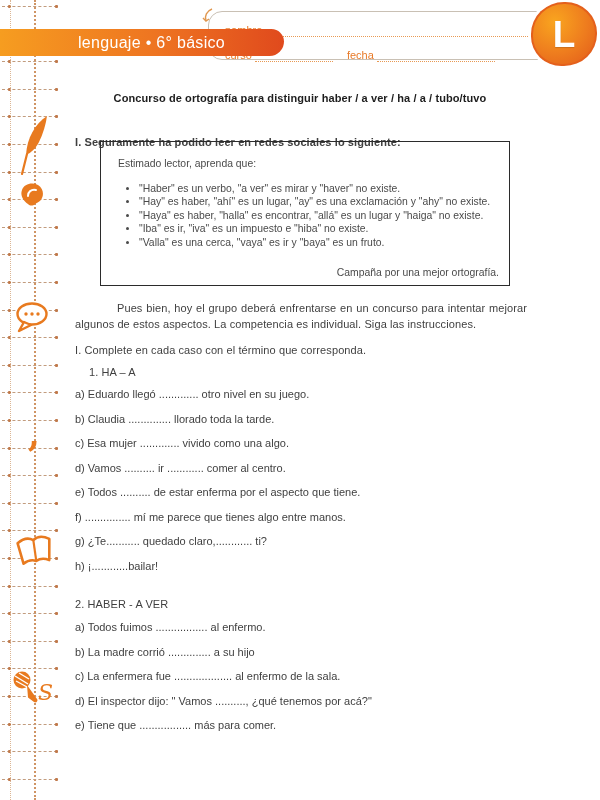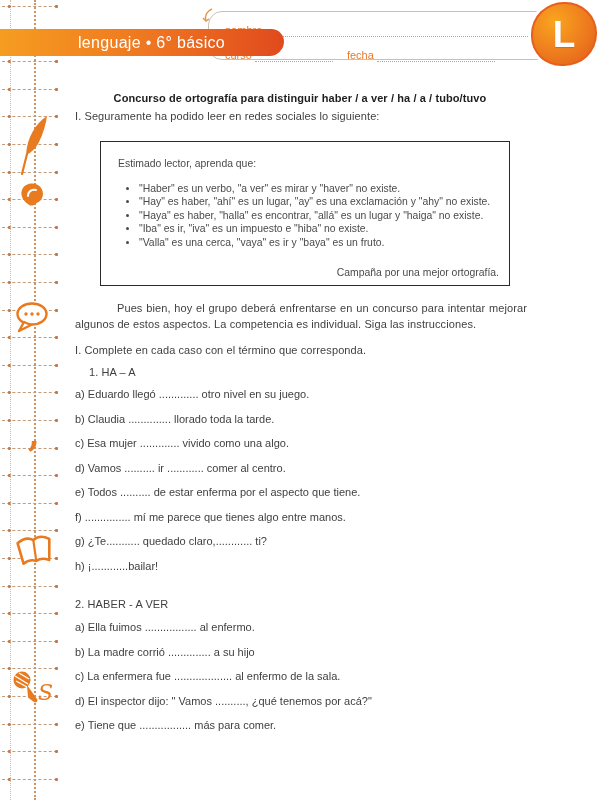--- a/index.html
+++ b/index.html
@@ -162,21 +162,21 @@
   <div class="band">
     <span>lenguaje • 6° básico</span>
   </div>
 
   <div class="l-badge">
     <span>L</span>
   </div>
 
   <div class="t title" style="top:92px;">Concurso de ortografía para distinguir haber / a ver / ha / a / tubo/tuvo</div>
 
-  <div class="t" style="top:110px;">I. Seguramente ha podido leer en redes sociales lo siguiente:</div>
+  <div class="t" style="top:136px;font-weight:bold;">I. Seguramente ha podido leer en redes sociales lo siguiente:</div>
 
   <div class="notice">
     <div class="notice-header">Estimado lector, aprenda que:</div>
     <ul>
       <li>"Haber" es un verbo, "a ver" es mirar y "haver" no existe.</li>
       <li>"Hay" es haber, "ahí" es un lugar, "ay" es una exclamación y "ahy" no existe.</li>
       <li>"Haya" es haber, "halla" es encontrar, "allá" es un lugar y "haiga" no existe.</li>
       <li>"Iba" es ir, "iva" es un impuesto e "hiba" no existe.</li>
       <li>"Valla" es una cerca, "vaya" es ir y "baya" es un fruto.</li>
     </ul>
@@ -196,20 +196,20 @@
     <div>d) Vamos .......... ir ............ comer al centro.</div>
     <div>e) Todos .......... de estar enferma por el aspecto que tiene.</div>
     <div>f) ............... mí me parece que tienes algo entre manos.</div>
     <div>g) ¿Te........... quedado claro,............ ti?</div>
     <div>h) ¡............bailar!</div>
   </div>
 
   <div class="t" style="top:598px;">2. HABER - A VER</div>
 
   <div class="items" style="top:622px;">
-    <div>a) Ella fuimos ................. al enfermo.</div>
+    <div>a) Todos fuimos ................. al enfermo.</div>
     <div>b) La madre corrió .............. a su hijo</div>
     <div>c) La enfermera fue ................... al enfermo de la sala.</div>
     <div>d) El inspector dijo: " Vamos .........., ¿qué tenemos por acá?"</div>
     <div>e) Tiene que ................. más para comer.</div>
   </div>
 
 </div>
 
 </body></html>

